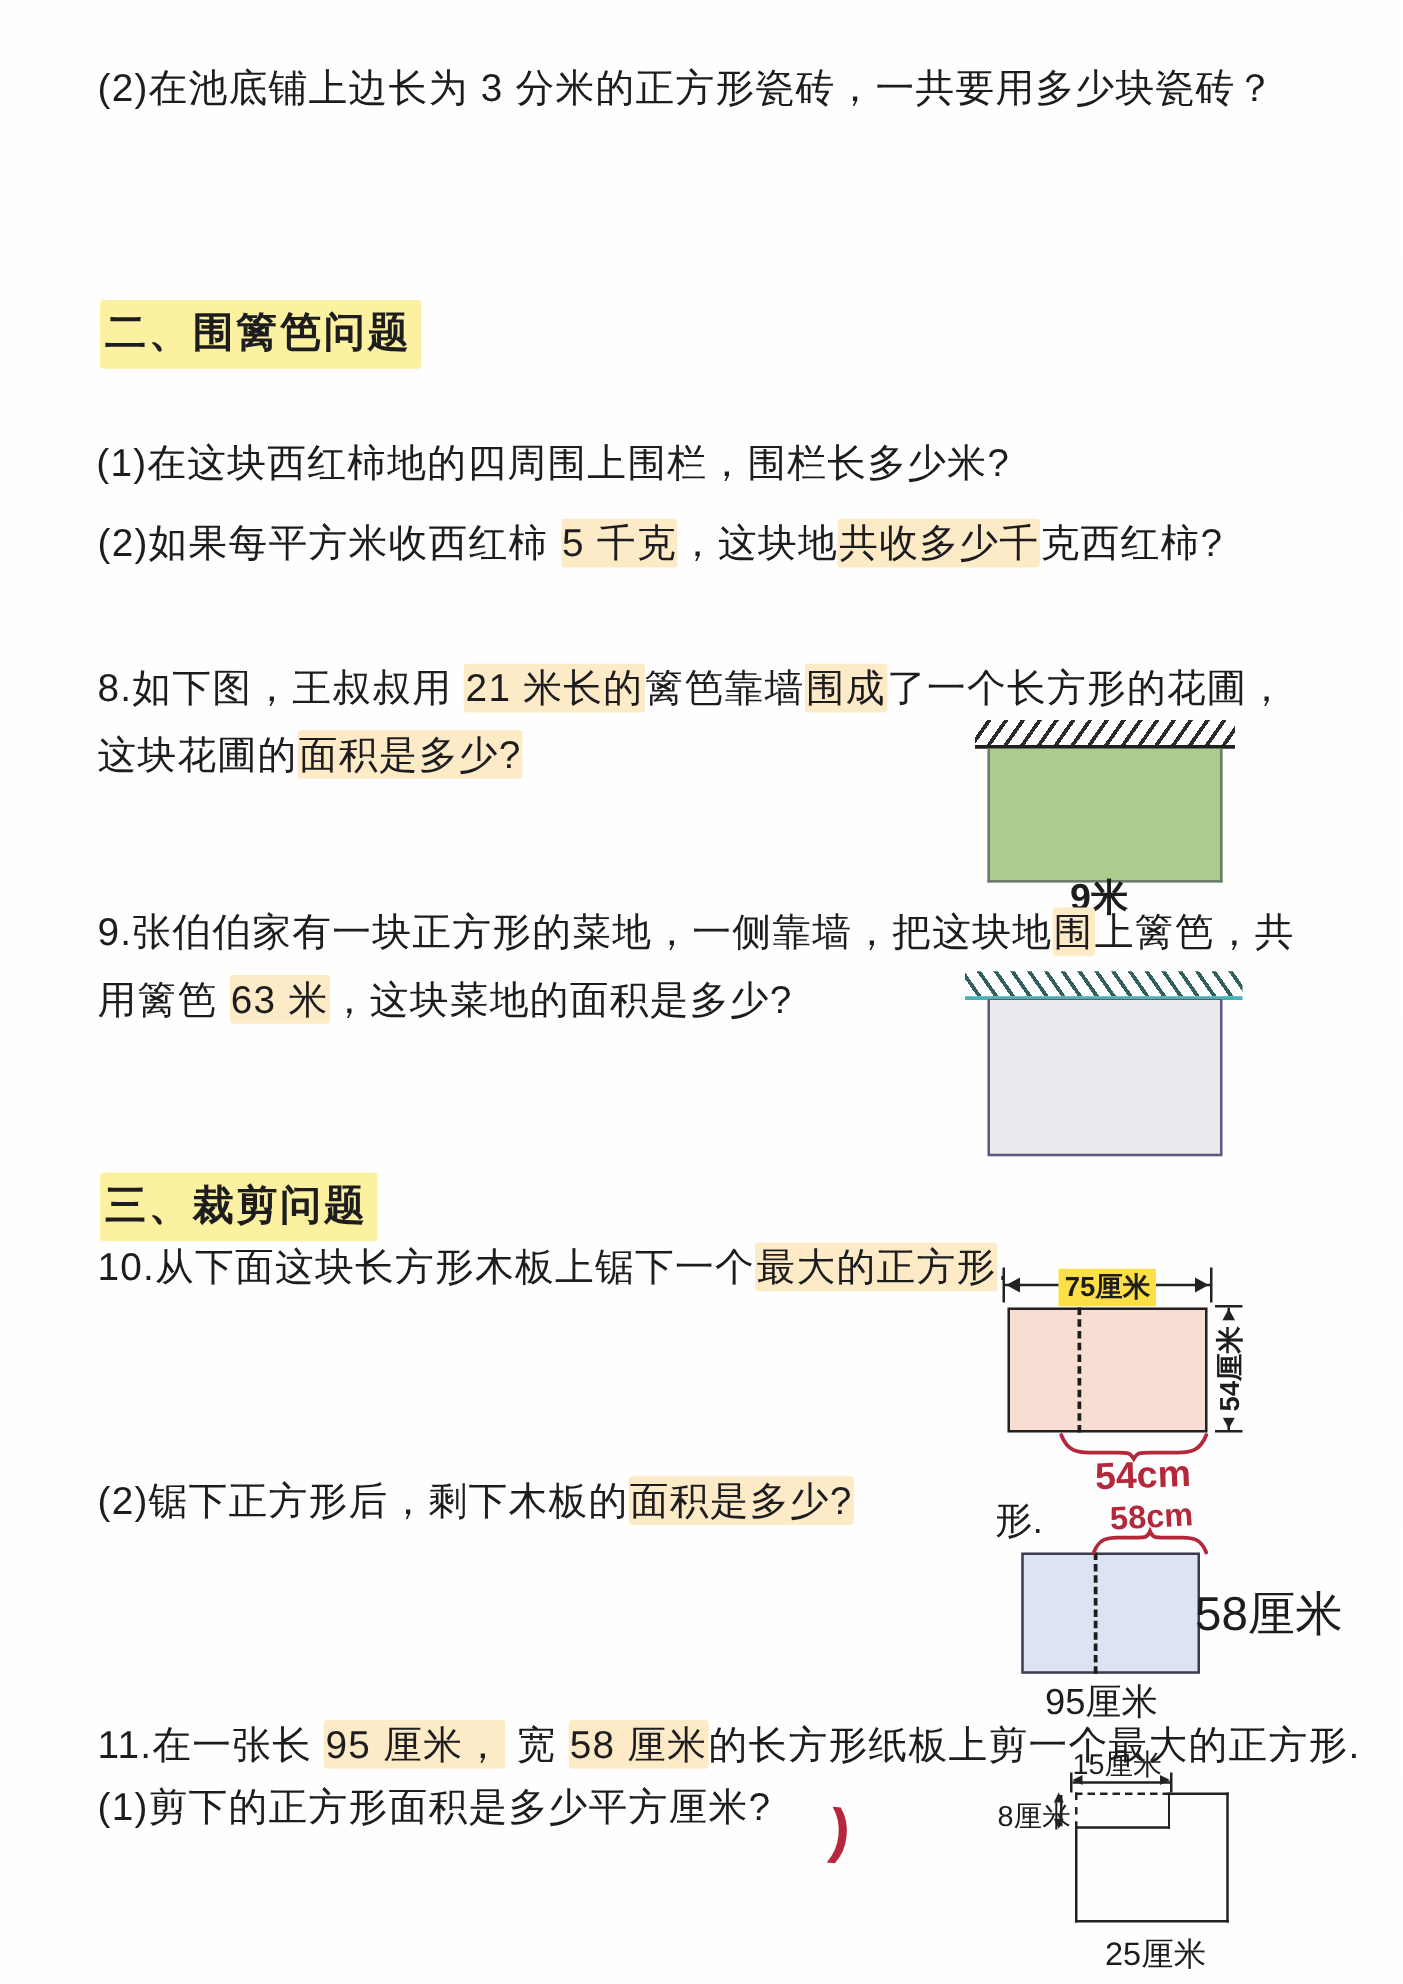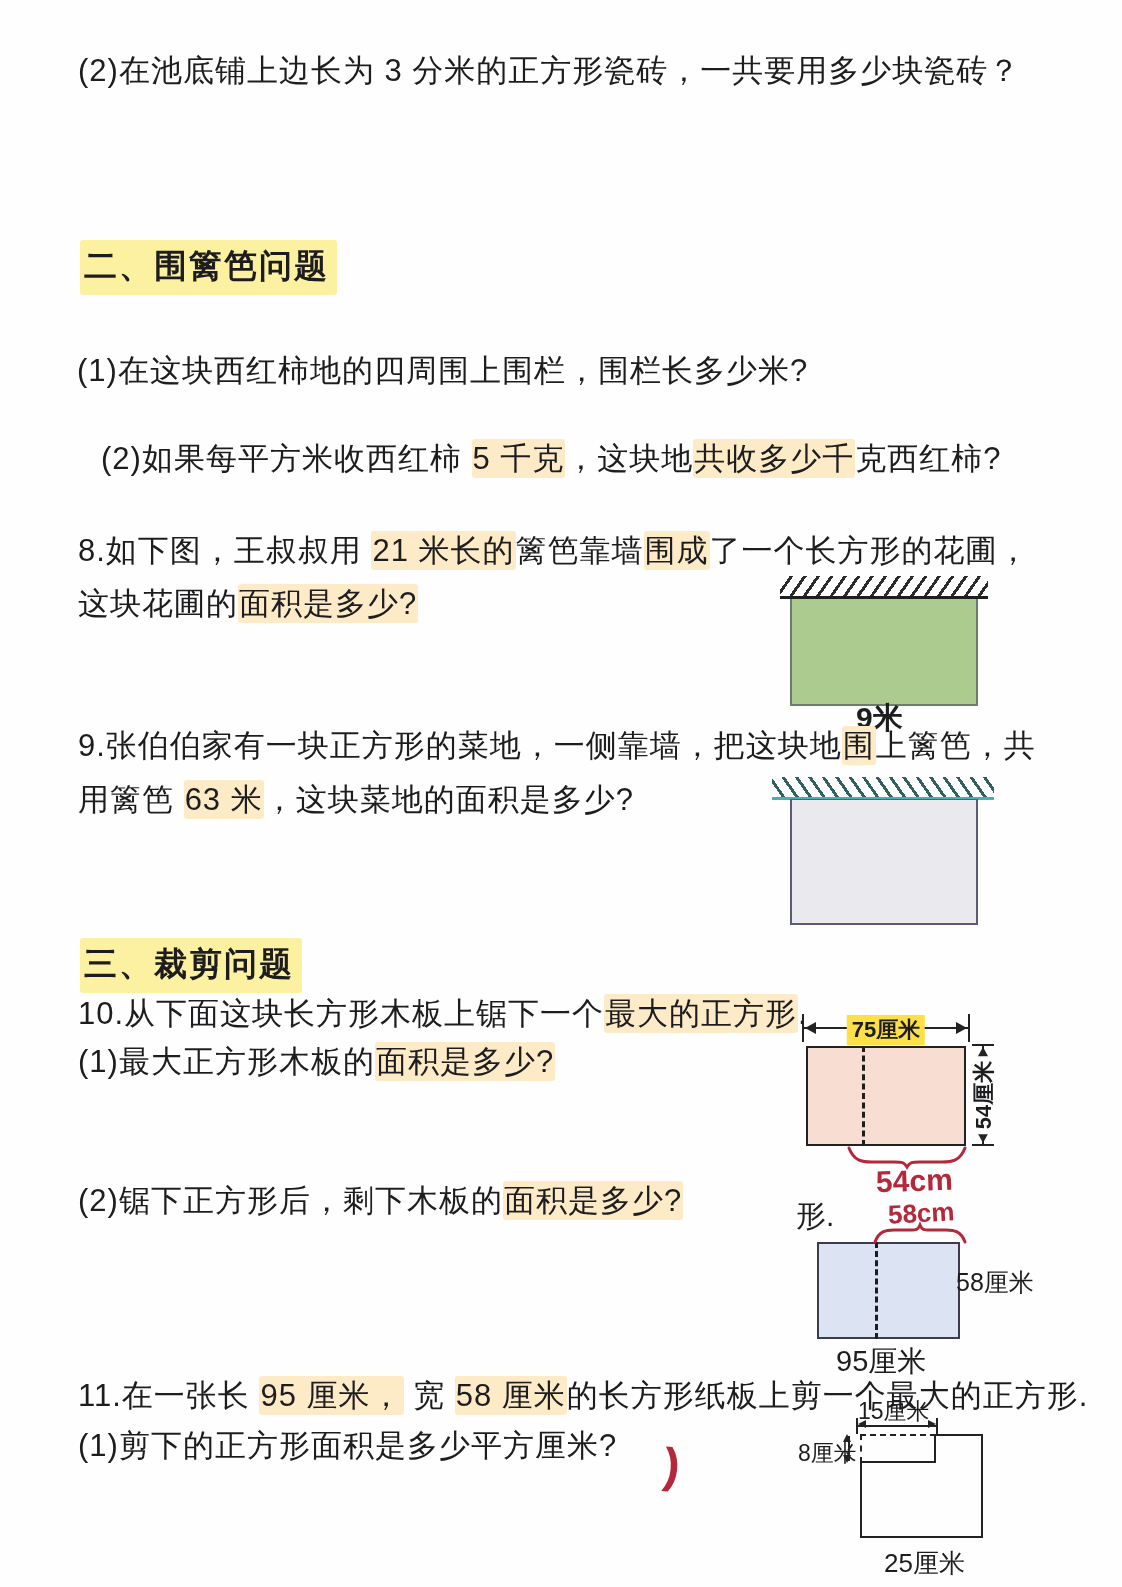--- a/index.html
+++ b/index.html
@@ -85,21 +85,21 @@
     <span class="seg">(2)在池底铺上边长为 3 分米的正方形瓷砖，一共要用多少块瓷砖？</span>
   </div>
 
   <div class="sec" style="left:80px;top:240px;">
     <span>二、围篱笆问题</span>
   </div>
 
   <div class="line" style="left:77px;top:352px;">
     <span class="seg">(1)在这块西红柿地的四周围上围栏，围栏长多少米?</span>
   </div>
-  <div class="line" style="left:78px;top:440px;margin-left:23px;">
+  <div class="line" style="left:78px;top:416px;">
     <span class="seg">(2)如果每平方米收西红柿 </span><span class="seg hl">5 千克</span><span class="seg">，这块地</span><span class="seg hl">共收多少千</span><span class="seg">克西红柿?</span>
   </div>
 
   <div class="line" style="left:78px;top:532px;">
     <span class="seg">8.如下图，王叔叔用 </span><span class="seg hl">21 米长的</span><span class="seg">篱笆靠墙</span><span class="seg hl">围成</span><span class="seg">了一个长方形的花圃，</span>
   </div>
   <div class="line" style="left:78px;top:585px;">
     <span class="seg">这块花圃的</span><span class="seg hl">面积是多少?</span>
   </div>
 
@@ -116,23 +116,20 @@
 
   <div class="wall wall-hatch-teal" style="left:772px;top:777px;width:222px;height:20px;"></div>
   <div class="rect veg-rect" style="left:790px;top:799px;width:188px;height:126px;"></div>
 
   <div class="sec" style="left:80px;top:938px;">
     <span>三、裁剪问题</span>
   </div>
 
   <div class="line" style="left:78px;top:995px;">
     <span class="seg">10.从下面这块长方形木板上锯下一个</span><span class="seg hl">最大的正方形</span><span class="seg">.</span>
-  </div>
-  <div class="line" style="left:78px;top:1043px;">
-    <span class="seg">(1)最大正方形木板的</span><span class="seg hl">面积是多少?</span>
   </div>
 
   <div class="dim-h" style="left:802px;top:1014px;width:168px;height:28px;font-size:22px;">
     <div class="tick" style="left:0;"></div>
     <div class="tick" style="right:0;"></div>
     <div class="bar" style="top:13px;"></div>
     <div class="ar-l" style="left:3px;top:8px;"></div>
     <div class="ar-r" style="right:3px;top:8px;"></div>
     <div class="lab" style="top:1px;">75厘米</div>
   </div>
@@ -157,21 +154,21 @@
   </div>
 
   <div class="dlabel" style="left:796px;top:1196px;font-size:30px;">形.</div>
   <div class="dlabel red" style="left:888px;top:1198px;font-size:26px;transform:rotate(-3deg);">58cm</div>
   <svg class="brace" style="left:872px;top:1224px;" width="96" height="20" viewBox="0 0 96 20">
     <path d="M3,18 C7,7 14,6 22,6 L38,6 C44,6 46,6 48,1 C50,6 52,6 58,6 L74,6 C82,6 89,7 93,18" fill="none" stroke="#b5283c" stroke-width="3" stroke-linecap="round"></path>
   </svg>
   <div class="rect board-rect" style="left:817px;top:1242px;width:143px;height:97px;">
     <div class="dashline" style="left:56px;"></div>
   </div>
-  <div class="dlabel" style="left:956px;top:1266px;font-size:25px;">58厘米</div>
+  <div class="dlabel" style="left:956px;top:1266px;font-size:38px;">58厘米</div>
   <div class="dlabel" style="left:836px;top:1342px;font-size:29px;">95厘米</div>
 
   <div class="line" style="left:78px;top:1377px;">
     <span class="seg">11.在一张长 </span><span class="seg hl">95 厘米，</span><span class="seg"> 宽 </span><span class="seg hl">58 厘米</span><span class="seg">的长方形纸板上剪一个最大的正方形.</span>
   </div>
   <div class="line" style="left:78px;top:1427px;">
     <span class="seg">(1)剪下的正方形面积是多少平方厘米?</span>
   </div>
 
   <div class="dlabel red" style="left:664px;top:1438px;font-size:48px;transform:rotate(6deg);z-index:5;">)</div>

